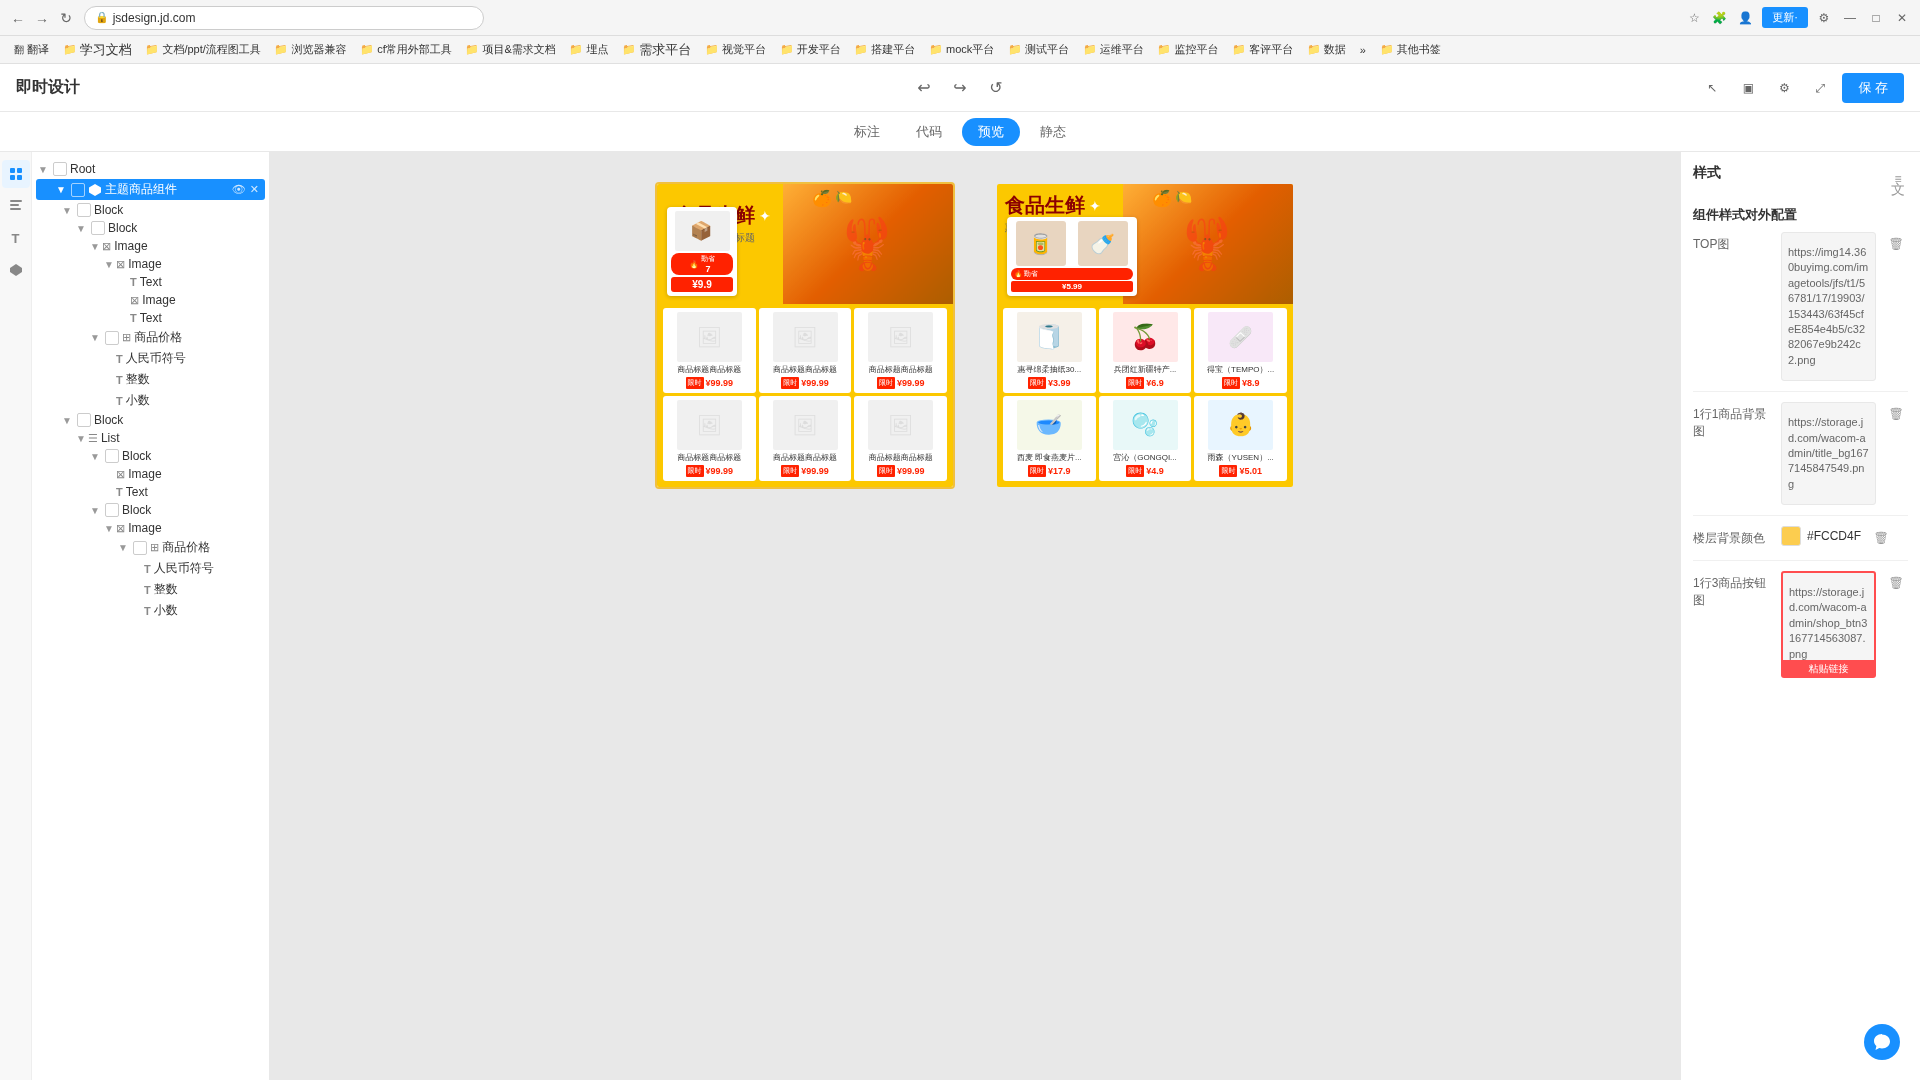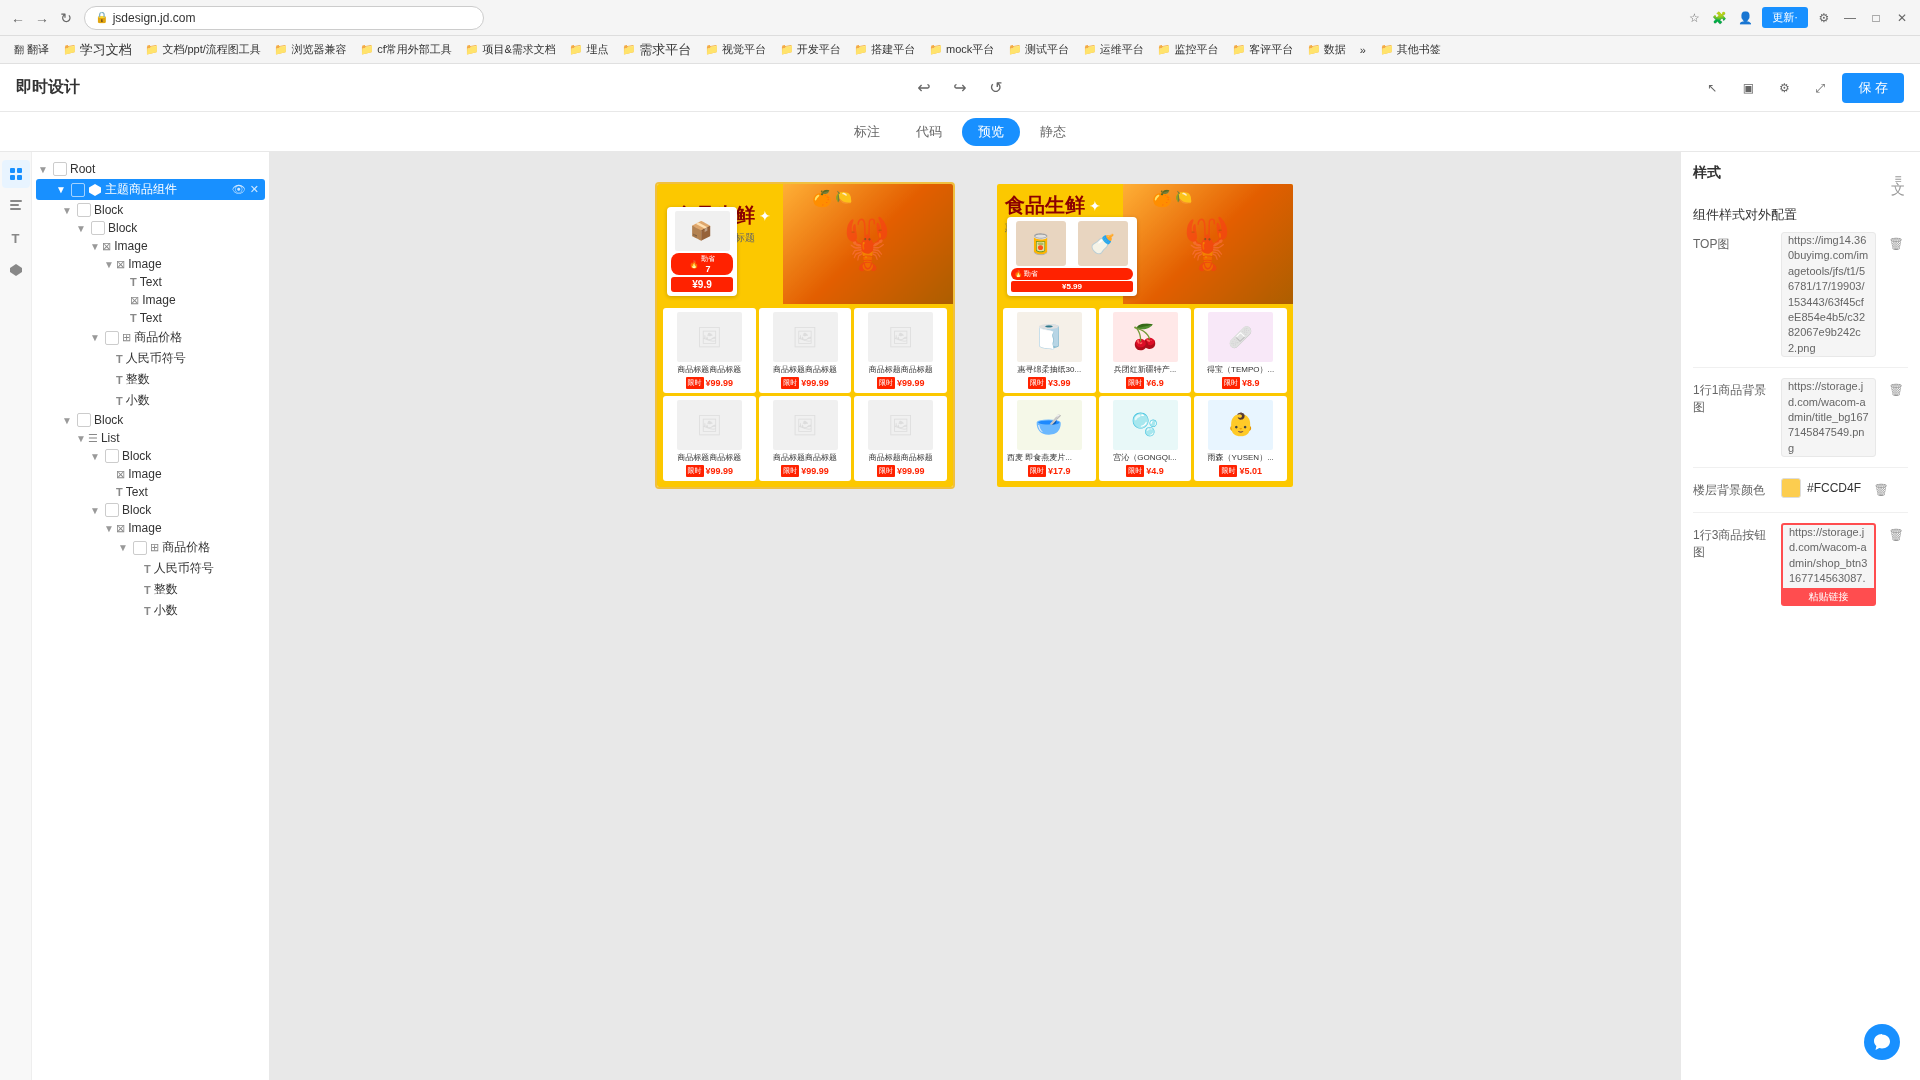--- a/index.html
+++ b/index.html
@@ -141,26 +141,26 @@
 
     
     .right-panel {
       width: 240px;
       background: white;
       border-left: 1px solid #e8e8e8;
       overflow-y: auto;
       padding: 12px;
     }
     .right-panel-title { font-size: 14px; font-weight: bold; color: #333; margin-bottom: 12px; text-align: center; }
-    .section-title { font-size: 13px; color: #333; margin-bottom: 8px; font-weight: 400; }
+    .section-title { font-size: 13px; color: #333; margin-bottom: 8px; font-weight: 700; }
     .property-row { display: flex; align-items: flex-start; margin-bottom: 10px; gap: 8px; }
     .property-label { font-size: 12px; color: #666; width: 80px; flex-shrink: 0; padding-top: 4px; }
     .url-input {
       width: 100%; background: #f5f5f5; border: 1px solid #e8e8e8; border-radius: 3px;
-      padding: 0 6px; font-size: 11px; color: #666; word-break: break-all;
+      padding: 12px 6px; font-size: 11px; color: #666; word-break: break-all;
       min-height: 50px; line-height: 1.4;
     }
     .color-preview { display: flex; align-items: center; gap: 6px; }
     .color-swatch { width: 20px; height: 20px; border-radius: 3px; border: 1px solid #ddd; }
     .color-value { font-size: 12px; color: #333; }
     .delete-btn { width: 24px; height: 24px; display: flex; align-items: center; justify-content: center; color: #999; cursor: pointer; flex-shrink: 0; }
     .tooltip-icon { position: fixed; right: 20px; bottom: 20px; width: 36px; height: 36px; background: #1890ff; border-radius: 50%; display: flex; align-items: center; justify-content: center; color: white; cursor: pointer; font-size: 18px; }
 
     .right-panel-header { display: flex; align-items: center; justify-content: space-between; margin-bottom: 12px; }
     .extra-icon { width: 20px; height: 20px; display: flex; align-items: center; justify-content: center; color: #999; cursor: pointer; }
@@ -623,21 +623,21 @@
                 <span style="color:#ff2200; font-weight:bold; font-size:9px;">¥8.9</span>
               </div>
             </div>
           </div>
 
           <div style="display:flex; gap:3px;">
             <div style="flex:1; background:white; border-radius:3px; padding:4px; display:flex; flex-direction:column; align-items:center;">
               <div style="width:65px; height:50px; background:#f5f8e8; display:flex; align-items:center; justify-content:center; border-radius:2px;">
                   <span style="font-size:22px;">🥣</span>
                 </div>
-              <div style="font-size:8px; color:#333; margin-top:2px; width:100%; overflow:hidden; text-overflow:ellipsis; white-space:nowrap;">西麦 即食燕麦片...</div>
+              <div style="font-size:8px; color:#333; text-align:center; margin-top:2px; width:100%; overflow:hidden; text-overflow:ellipsis; white-space:nowrap;">西麦 即食燕麦片...</div>
               <div style="display:flex; align-items:center; gap:2px; margin-top:2px;">
                 <span style="background:#ff2200; color:white; font-size:7px; padding:1px 2px; border-radius:1px;">限时</span>
                 <span style="color:#ff2200; font-weight:bold; font-size:9px;">¥17.9</span>
               </div>
             </div>
             <div style="flex:1; background:white; border-radius:3px; padding:4px; display:flex; flex-direction:column; align-items:center;">
               <div style="width:65px; height:50px; background:#e8f8f8; display:flex; align-items:center; justify-content:center; border-radius:2px;">
                   <span style="font-size:22px;">🫧</span>
                 </div>
               <div style="font-size:8px; color:#333; text-align:center; margin-top:2px; width:100%; overflow:hidden; text-overflow:ellipsis; white-space:nowrap;">宫沁（GONGQI...</div>

